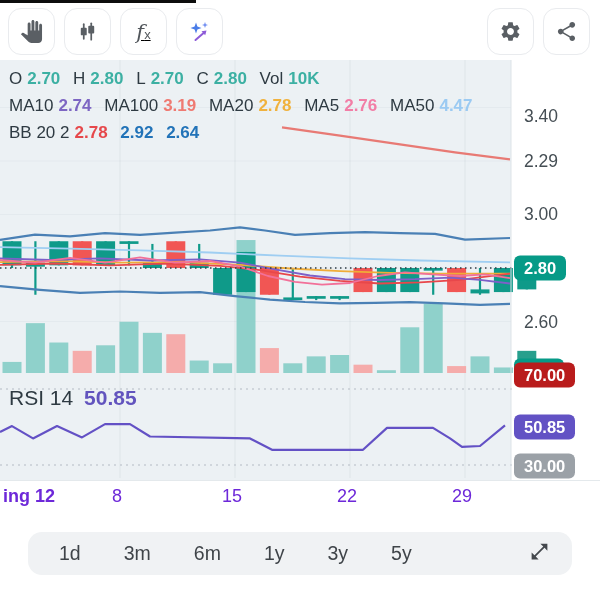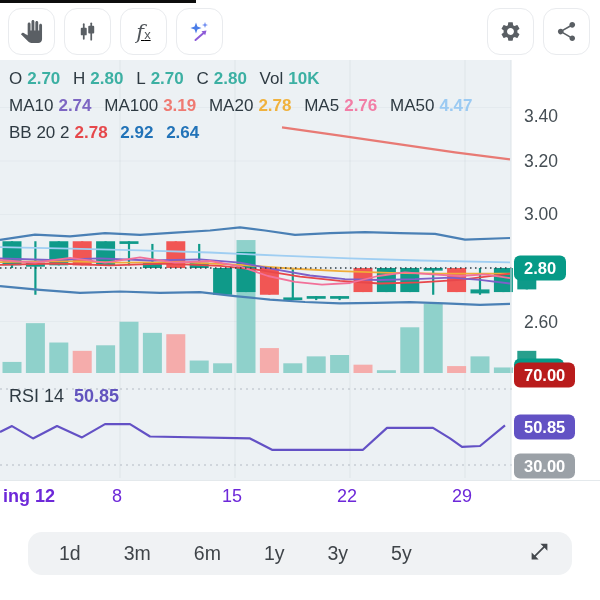--- a/index.html
+++ b/index.html
@@ -13,21 +13,21 @@
   .fx-txt{font-size:21px;color:#51565b;font-family:"DejaVu Serif",serif;font-style:italic;}
   .fx-sub{font-size:13px;font-style:normal;font-family:"Liberation Sans",sans-serif;color:#51565b;}
   .top-black-bar{position:absolute;top:0;left:0;width:196px;height:3px;background:#0d0d0d;}
   .chart-wrap{position:absolute;top:60px;left:0;width:600px;height:420px;}
   .plot-bg{position:absolute;top:0;left:0;width:511px;height:420px;background:#ecf1f4;}
   #chart-svg{position:absolute;top:0;left:0;}
   .legend{position:absolute;top:5px;left:9px;font-size:17px;line-height:27px;color:#2e3a42;z-index:3;}
   .lg-row{white-space:nowrap;}
   .ll{margin-right:5px;}
   .lv{font-weight:700;margin-right:8px;}
-  .rsi-legend{position:absolute;top:326px;left:9px;font-size:18px;color:#2e3a42;z-index:3;white-space:nowrap;}
+  .rsi-legend{position:absolute;top:326px;left:9px;font-size:21px;color:#2e3a42;z-index:3;white-space:nowrap;}
   .axis-layer{position:absolute;top:0;left:0;width:600px;height:420px;pointer-events:none;z-index:4;}
   .ptick{position:absolute;left:524px;font-size:17.5px;color:#454e54;transform:translateY(-50%);}
   .badge{position:absolute;left:514px;transform:translateY(-50%);color:#fff;font-size:16.5px;font-weight:700;padding:3px 10px;border-radius:6px;min-width:30px;text-align:center;}
   .xaxis{position:absolute;top:480px;left:0;width:600px;height:30px;border-top:1px solid #e4e9ec;}
   .xlab{position:absolute;top:5px;font-size:18px;color:#6d28d9;transform:translateX(-50%);}
   .xlab.anchor-left{transform:none;font-weight:700;}
   .bottombar{position:absolute;top:532px;left:28px;width:544px;height:43px;background:#f0f2f4;border-radius:14px;display:flex;align-items:center;padding:0 22px;box-sizing:border-box;gap:25px;}
   .range-btn{font-size:19.5px;color:#3f4449;padding:5px 9px;border-radius:9px;}
   .range-btn.selected{background:#d7d9dc;}
   .expand-btn{margin-left:auto;display:flex;align-items:center;}
@@ -219,21 +219,21 @@
       <span class="lv" style="color: rgb(34, 115, 184);">2.64</span>
     </div>
   </div>
 
   <div class="rsi-legend">
     <span class="ll">RSI 14</span> <span class="lv" style="color: rgb(98, 84, 190);">50.85</span>
   </div>
 
   <div class="axis-layer" id="axis-layer">
       <div class="ptick" style="top: 47px; margin-top: 9px;">3.40</div>
-      <div class="ptick" style="top: 101px;">3.20</div>
+      <div class="ptick" style="top: 101px;">2.29</div>
       <div class="ptick" style="top: 154px;">3.00</div>
       <div class="ptick" style="top: 262px;">2.60</div>
       <div class="badge" style="top: 208px; background: rgb(6, 154, 135);">2.80</div>
       <div class="badge" style="top: 311px; background: rgb(6, 154, 135);">10K</div>
       <div class="badge" style="top: 315px; background: #b91c1c;">70.00</div>
       <div class="badge" style="top: 367px; background: rgb(98, 82, 196);">50.85</div>
       <div class="badge" style="top: 406px; background: rgb(155, 161, 167);">30.00</div>
     </div>
 </div>
 

